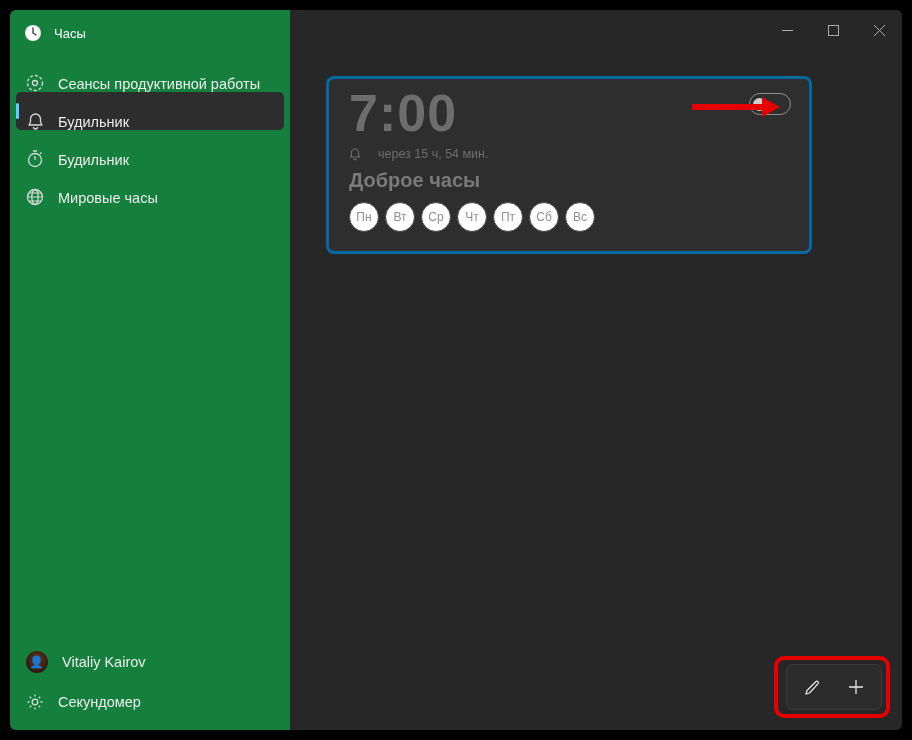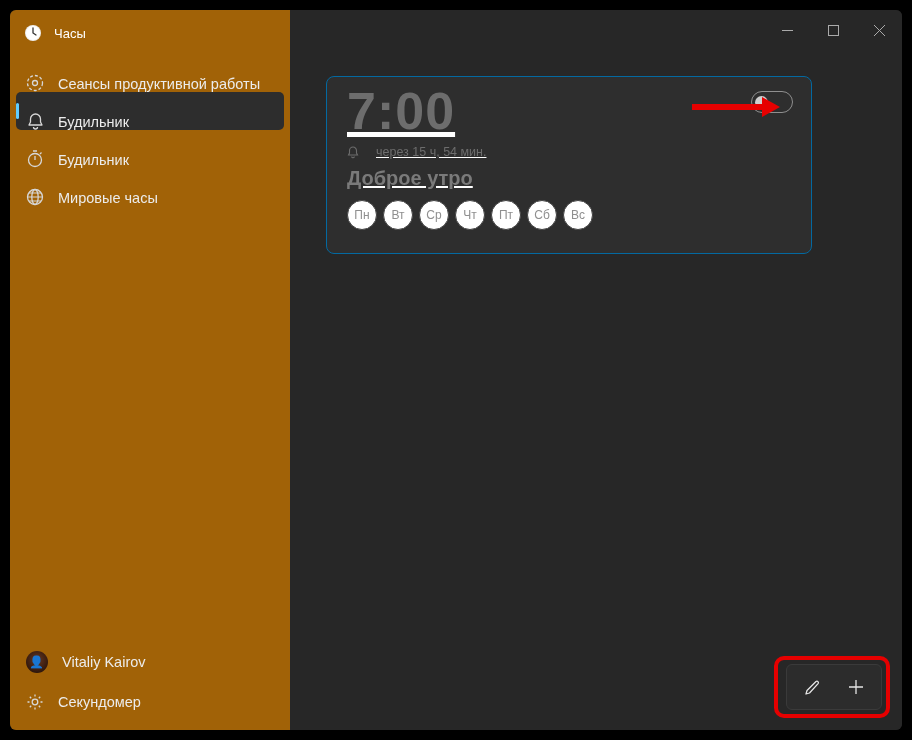--- a/index.html
+++ b/index.html
@@ -37,21 +37,21 @@
     width: 46px;
     height: 32px;
     display: flex;
     align-items: center;
     justify-content: center;
     color: #aaa;
   }
   
   .sidebar {
     width: 280px;
-    background: #a16207;
+    background: #15803d;
     display: flex;
     flex-direction: column;
     padding-top: 6px;
   }
   .app-title {
     display: flex;
     align-items: center;
     gap: 12px;
     padding: 8px 14px 12px 14px;
     font-size: 13px;
@@ -128,25 +128,24 @@
   .content {
     flex: 1;
     background: #272727;
     position: relative;
     padding: 66px 36px 0 36px;
   }
   .alarm-card {
     width: 486px;
     height: 178px;
     background: #2e2e2e;
-    border: 1px solid #0369a1;
+    border: 3px solid #0369a1;
     border-radius: 8px;
     padding: 8px 20px 14px 20px;
     position: relative;
-    text-decoration: underline;
   }
   .alarm-time {
     font-size: 52px;
     font-weight: 600;
     letter-spacing: 1px;
     color: #6d6d6d;
     line-height: 1;
   }
   .alarm-sub {
     display: flex;
@@ -353,21 +352,21 @@
     <div class="alarm-card">
       <div class="alarm-time">7:00</div>
       <div class="alarm-sub">
         <span>
           <svg width="12" height="13" viewBox="0 0 12 13">
               <path d="M6 1a3.5 3.5 0 0 1 3.5 3.5v2.5l1 2h-9l1-2V4.5A3.5 3.5 0 0 1 6 1zM4.7 10.5a1.3 1.3 0 0 0 2.6 0" fill="none" stroke="#6d6d6d" stroke-width="1.1"></path>
             </svg>
         </span>
         <span>через 15 ч, 54 мин.</span>
       </div>
-      <div class="alarm-label">Доброе утро</div>
+      <div class="alarm-label">Доброе часы</div>
       <div class="days">
         <div class="day">Пн</div>
         <div class="day">Вт</div>
         <div class="day">Ср</div>
         <div class="day">Чт</div>
         <div class="day">Пт</div>
         <div class="day">Сб</div>
         <div class="day">Вс</div>
       </div>
       <div class="toggle">

